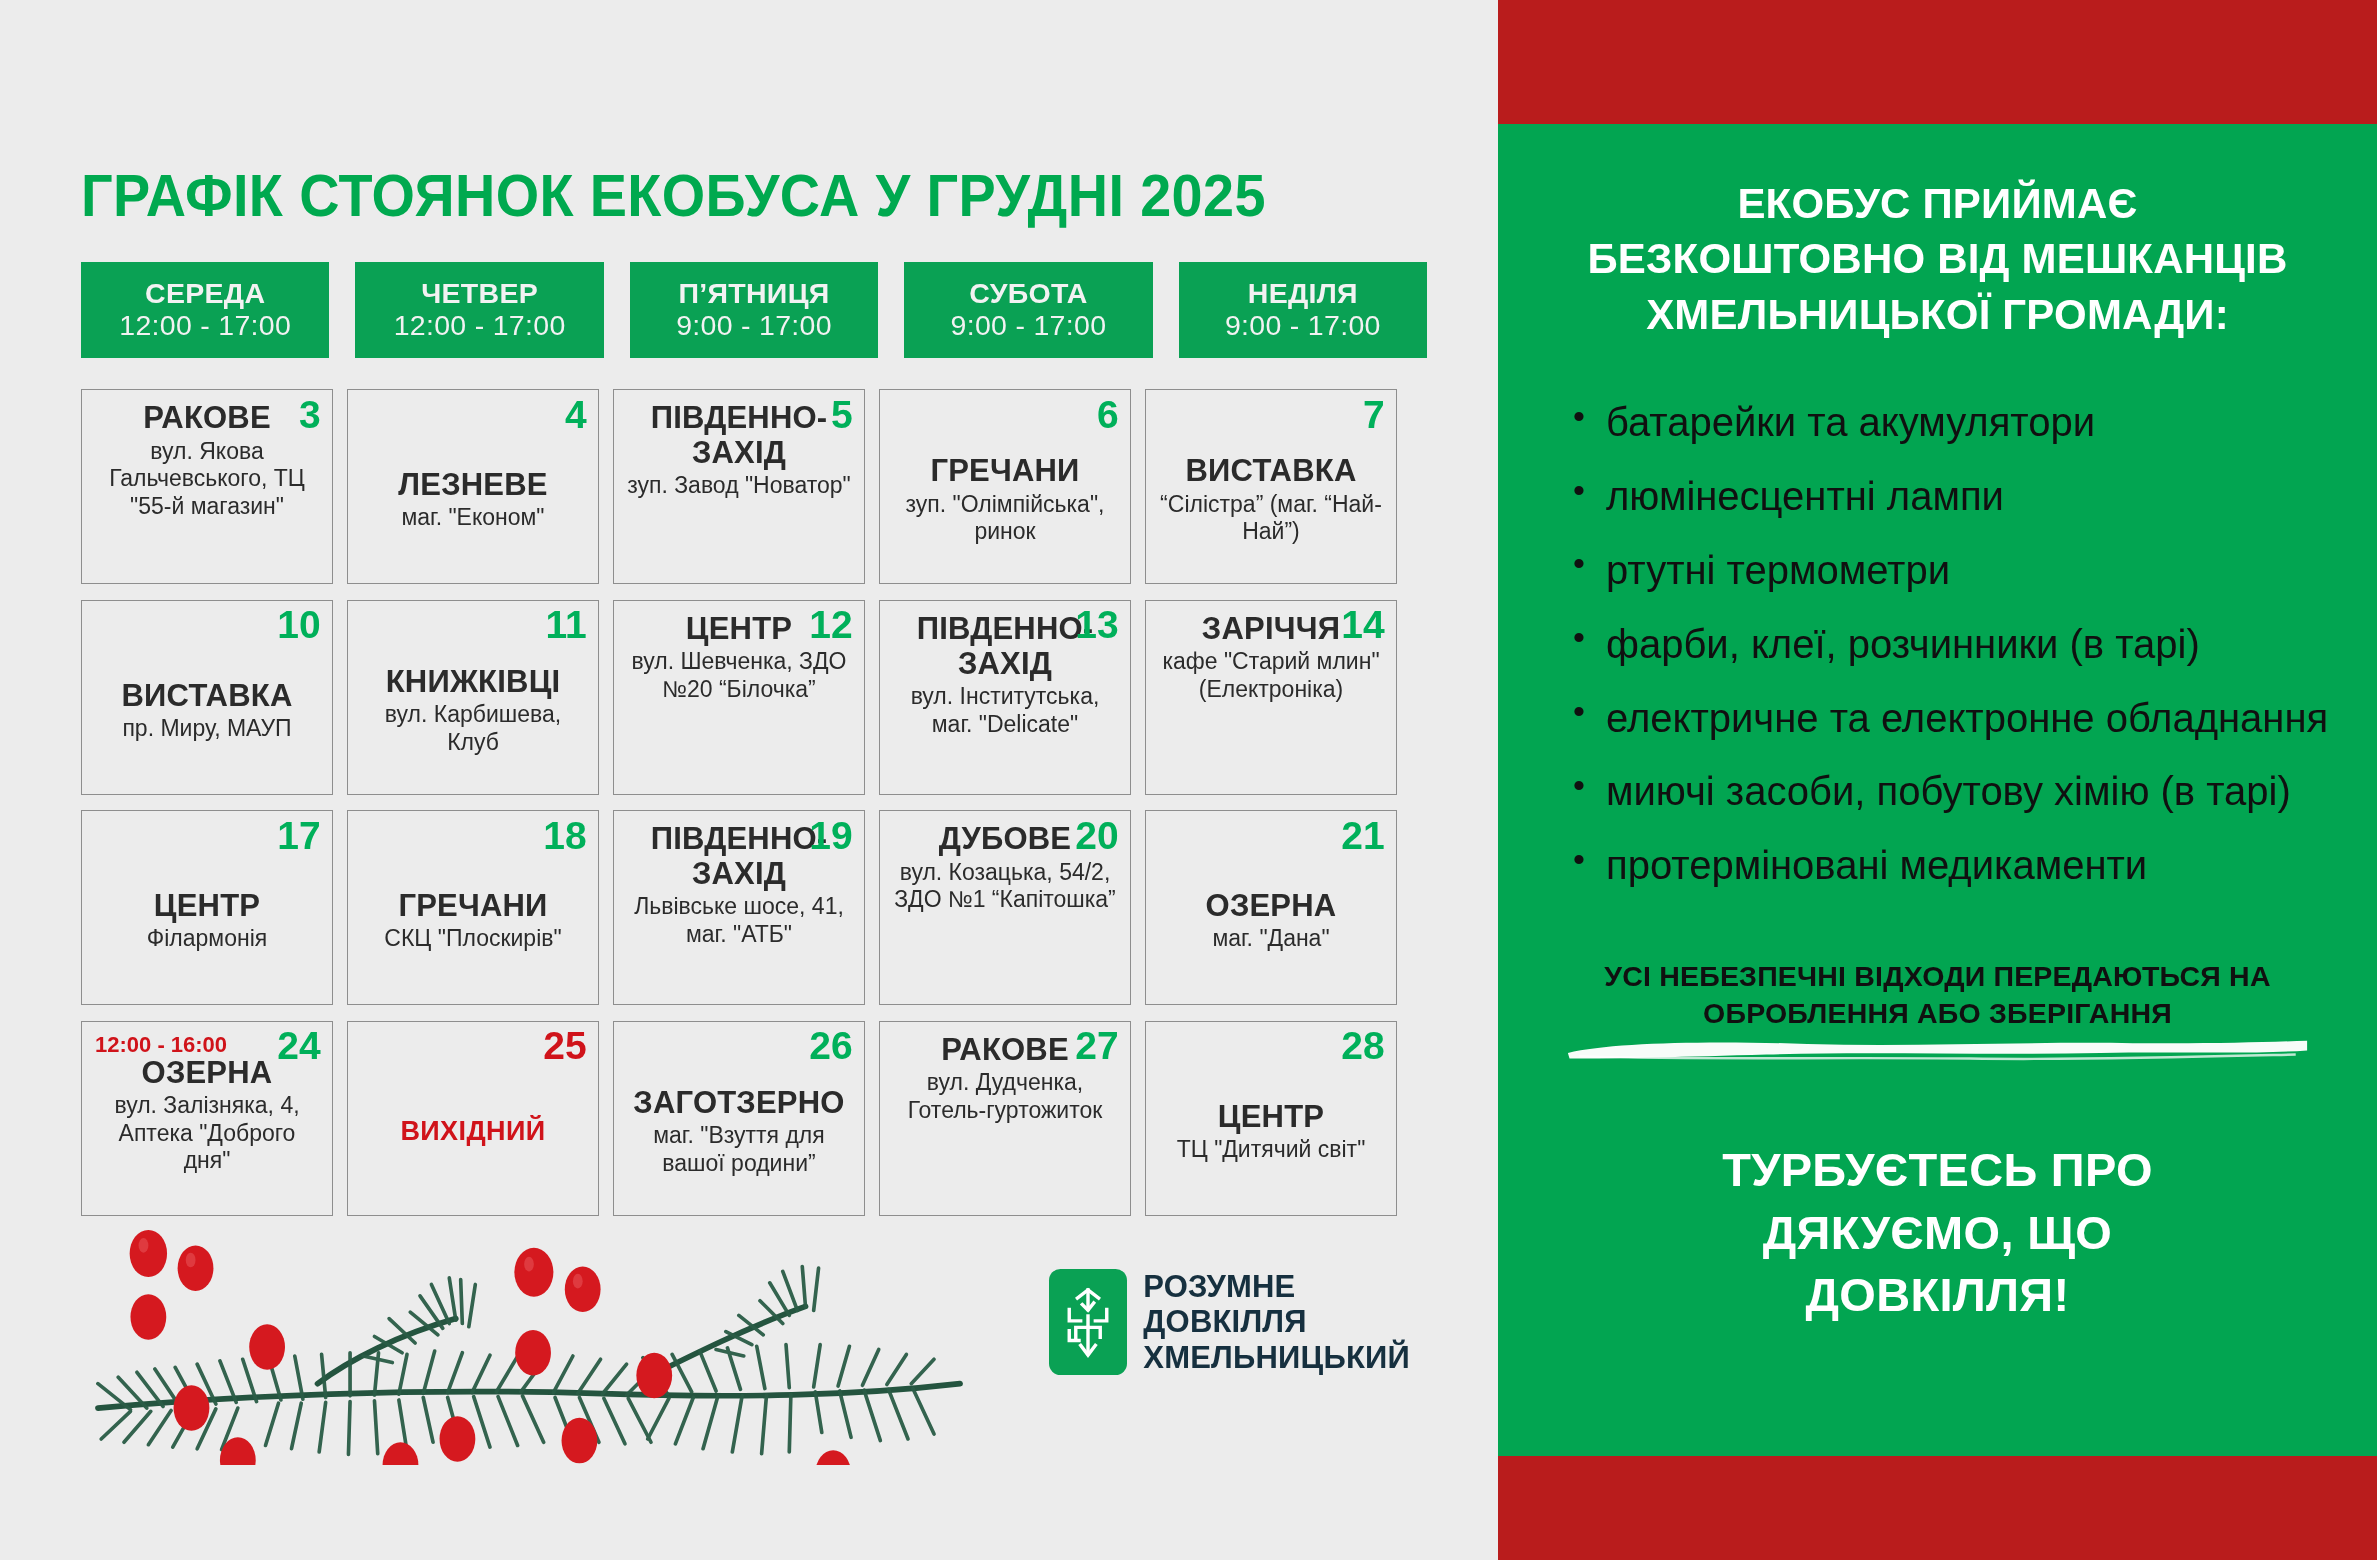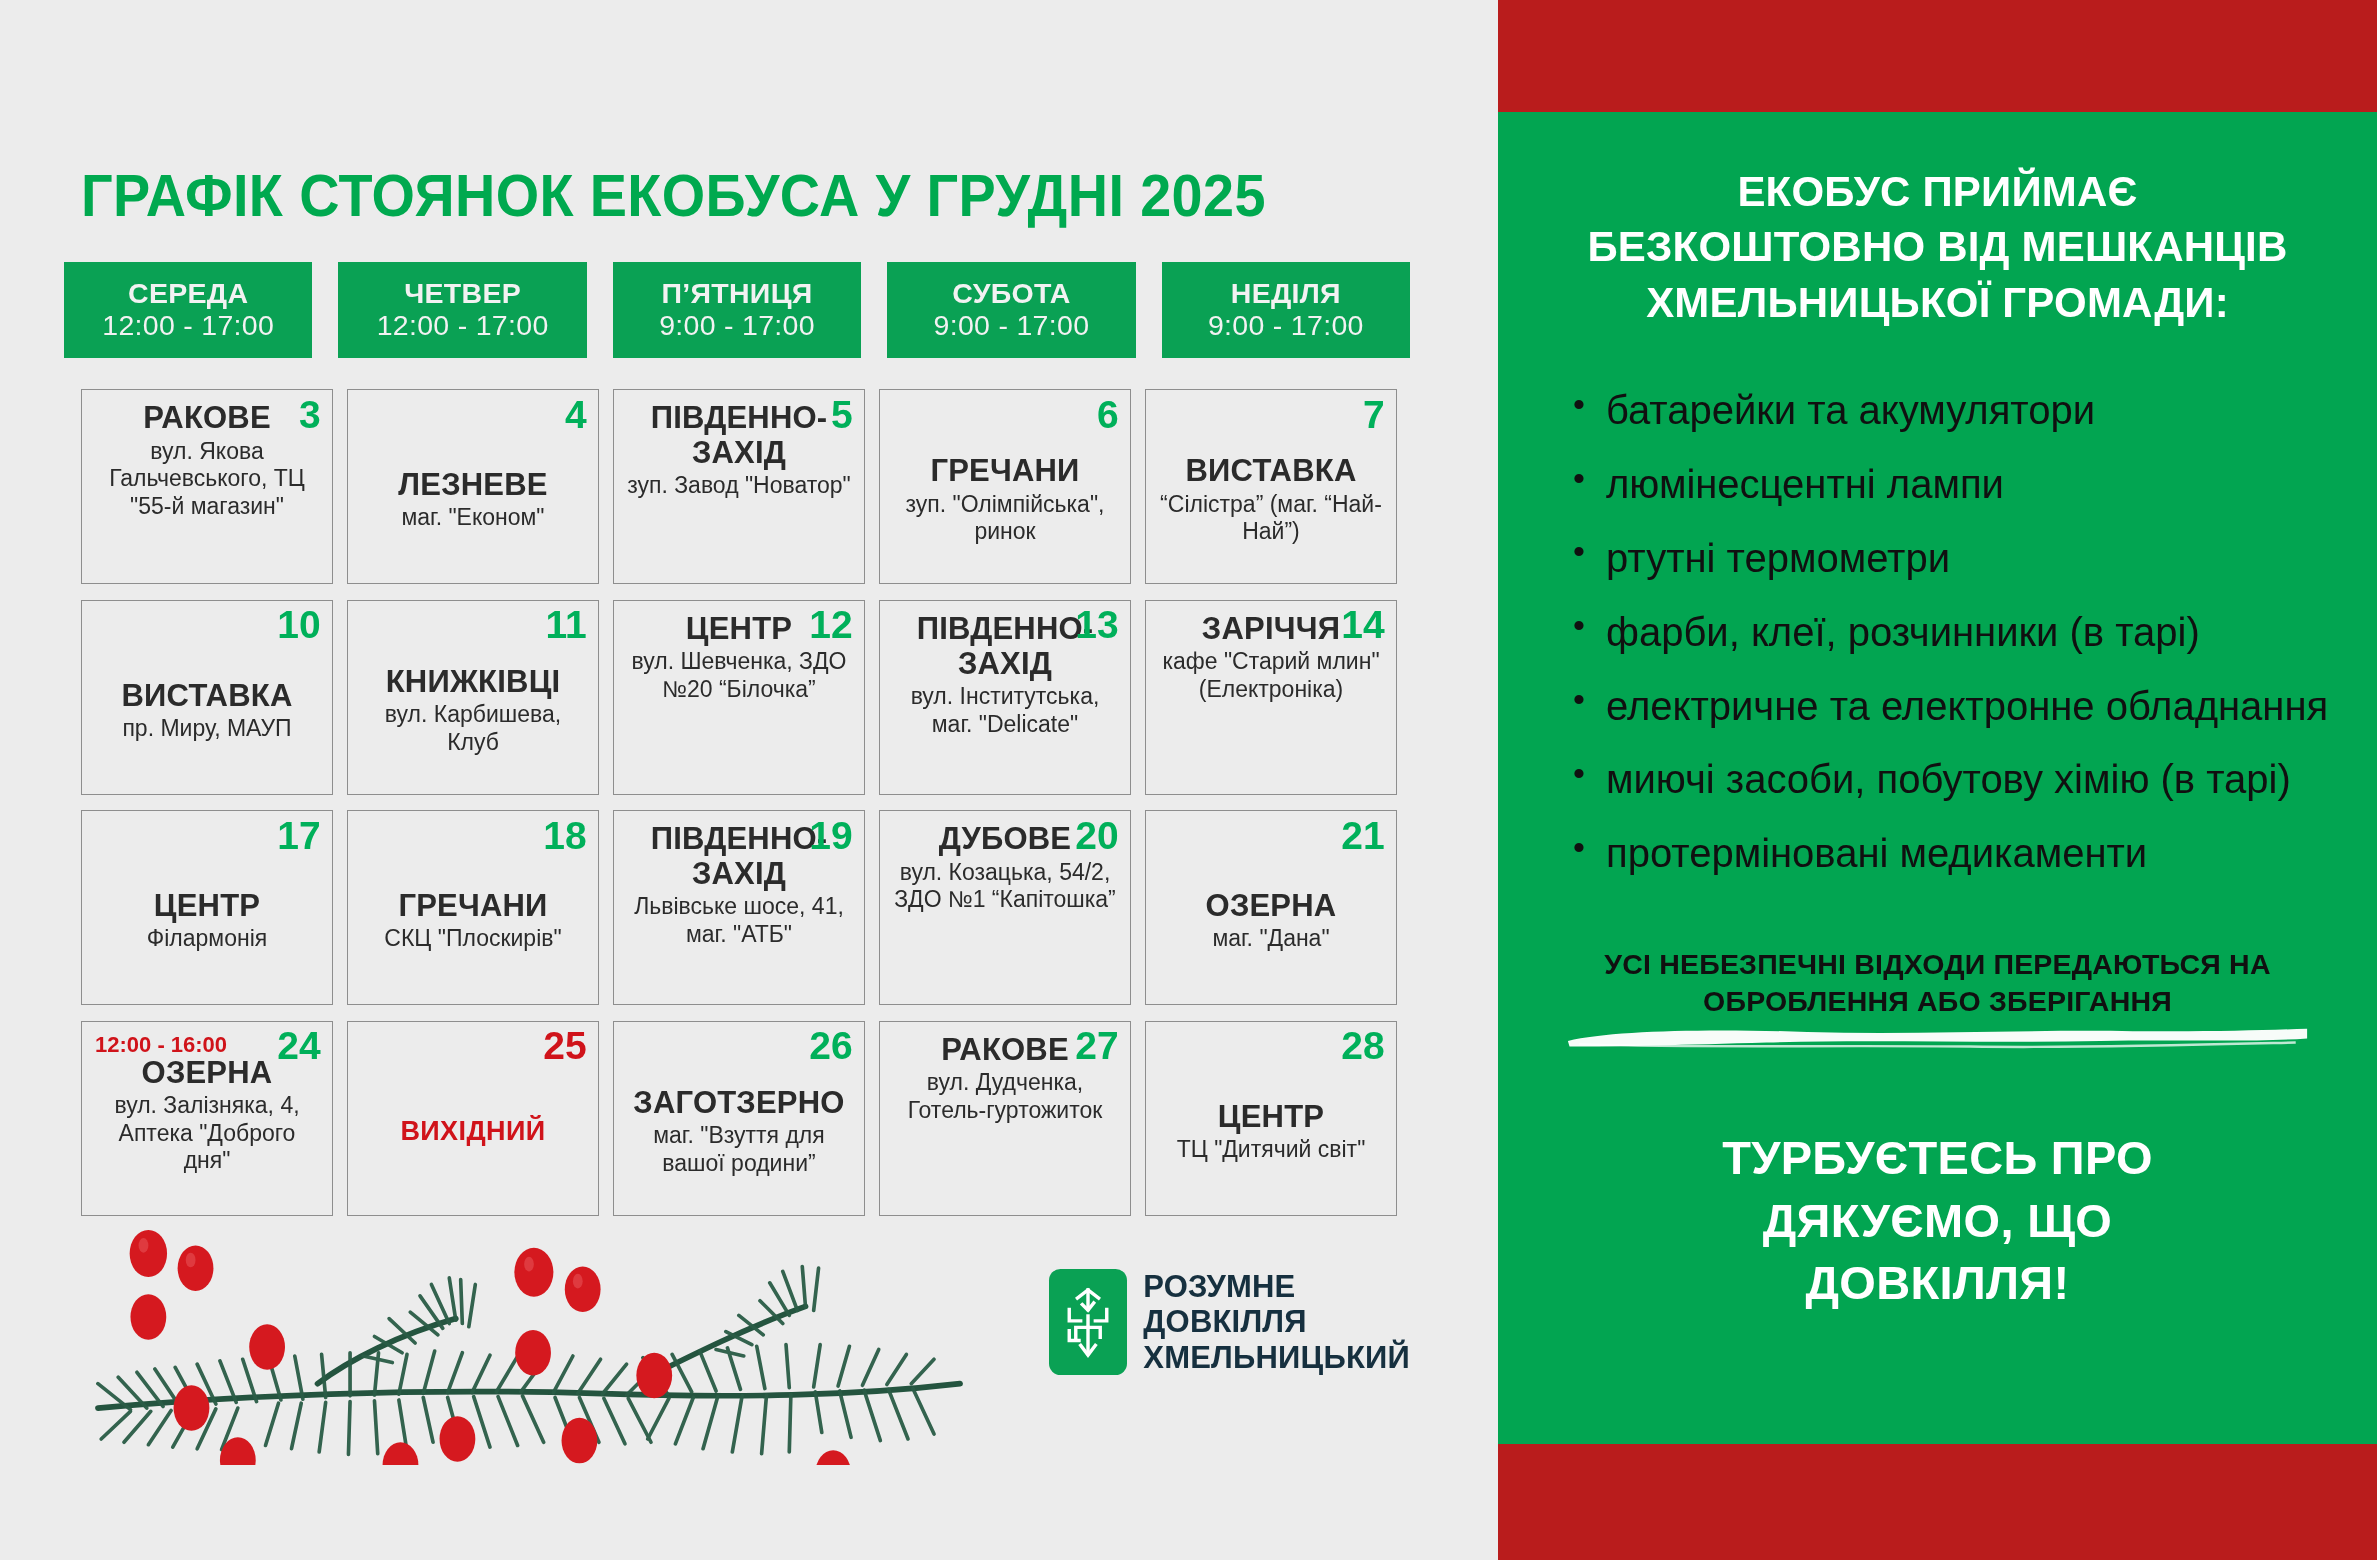--- a/index.html
+++ b/index.html
@@ -20,21 +20,21 @@
   .poster-title {
     position: absolute; left: 81px; top: 161px;
     font-size: 60px; font-weight: 700; letter-spacing: 0.4px;
     color: #00a94f; white-space: nowrap;
     font-family: "Liberation Sans", sans-serif;
     transform: scaleX(0.93); transform-origin: left center;
   }
 
   
   .day-header-row {
-    position: absolute; left: 64px; top: 262px;
+    position: absolute; left: 81px; top: 262px;
     width: 1346px; display: flex; gap: 26px;
   }
   .day-header {
     width: 252px; height: 96px;
     background: #0aa154; color: #f2f2f2;
     display: flex; flex-direction: column;
     align-items: center; justify-content: center;
     line-height: 1.12;
   }
   .day-header .dh-name { font-size: 28.5px; font-weight: 700; letter-spacing: 0.3px; }
@@ -99,21 +99,21 @@
     width: 78px; height: 106px; border-radius: 11.4px;
     background: #0aa154; display: flex; align-items: center; justify-content: center;
   }
   .logo-text {
     color: #16303f; font-weight: 700; font-size: 31px;
     line-height: 1.13; letter-spacing: 0.2px; text-transform: uppercase;
   }
 
   
   .right-pane {
-    position: absolute; right: 0; top: 112px;
+    position: absolute; right: 0; top: 124px;
     width: 879px; height: 1332px;
     background: #02a551;
     padding: 52px 47px 14px 47px;
   }
   .rp-heading {
     color: #ffffff; font-weight: 700; font-size: 42px;
     line-height: 1.32; text-align: center; letter-spacing: 0.2px;
   }
   .rp-list {
     margin-top: 50px; padding-left: 28px;

